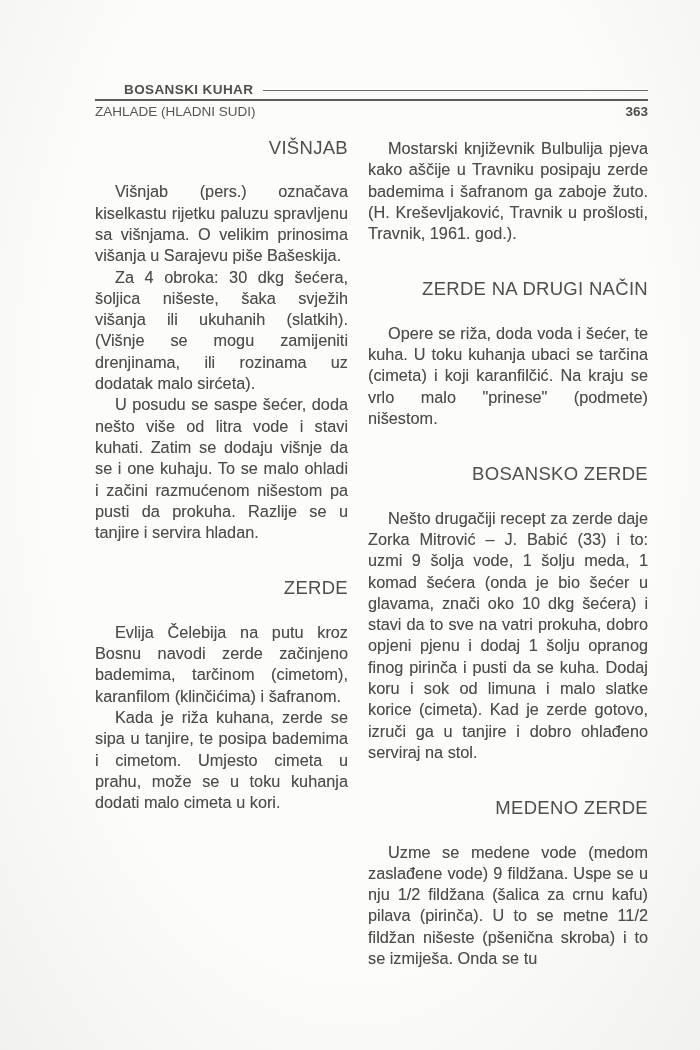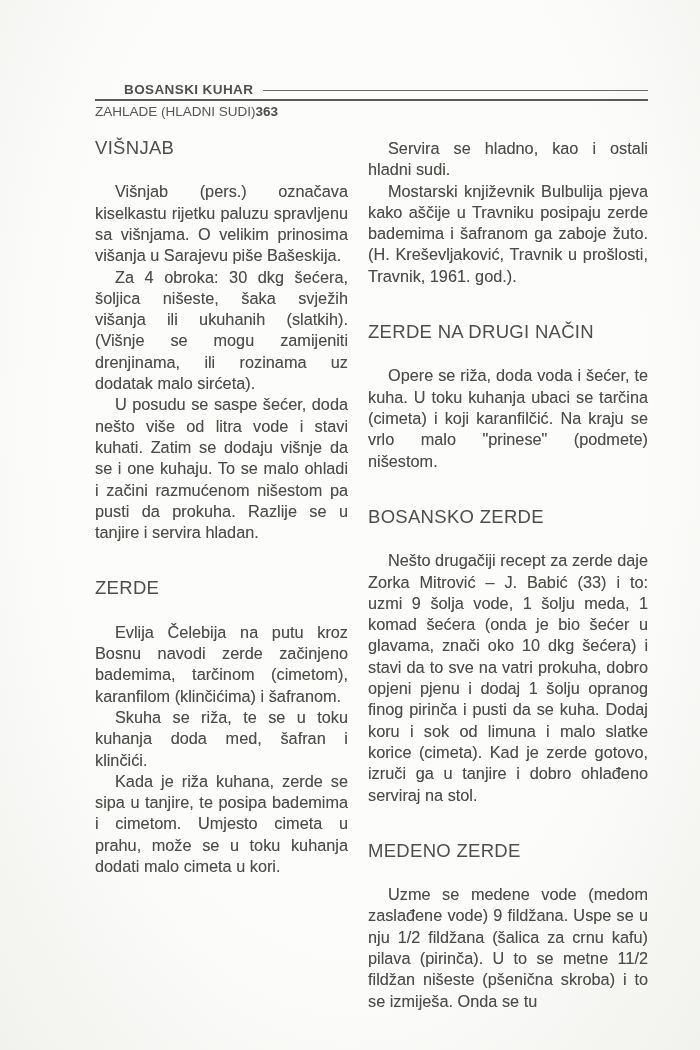--- a/index.html
+++ b/index.html
@@ -35,40 +35,41 @@
     padding-left: 29px;
   }
   .hdr-rule {
     flex: 1;
     border-bottom: 1.5px solid #6a6a68;
     margin-left: 10px;
     transform: translateY(-3px);
   }
   .hdr-row2 {
     display: flex;
+    justify-content: space-between;
     align-items: baseline;
     padding-top: 3px;
     font-size: 13.5px;
     color: #555553;
   }
   .page-number { font-weight: 600; color: #4c4c4a; }
   
   .columns {
     display: flex;
     gap: 20px;
     margin-top: 19px;
   }
   .col { font-size: 16.3px; line-height: 21.3px; text-align: justify; }
   .col-left  { width: 253px; flex: none; }
   .col-right { width: 280px; flex: none; }
   h2.sec {
     font-size: 18.5px;
     font-weight: 400;
     letter-spacing: 0.3px;
-    text-align: left;
+    text-align: right;
     color: #4e4e4c;
     margin: 35px 0 23px 0;
     line-height: 1.1;
   }
   h2.sec.first { margin-top: 0; }
   p.para {
     text-indent: 20px;
     color: #4c4c4a;
     text-shadow: 0 0 0.5px rgba(90,90,88,0.45);
   }
@@ -91,26 +92,24 @@
 
   <main class="columns">
 
     <section class="col col-left">
       <h2 class="sec first">VIŠNJAB</h2>
       <p class="para">Višnjab (pers.) označava kiselkastu rijetku paluzu spravljenu sa višnjama. O velikim prinosima višanja u Sarajevu piše Bašeskija.</p>
       <p class="para">Za 4 obroka: 30 dkg šećera, šoljica nišeste, šaka svježih višanja ili ukuhanih (slatkih). (Višnje se mogu zamijeniti drenjinama, ili rozinama uz dodatak malo sirćeta).</p>
       <p class="para">U posudu se saspe šećer, doda nešto više od litra vode i stavi kuhati. Zatim se dodaju višnje da se i one kuhaju. To se malo ohladi i začini razmućenom nišestom pa pusti da prokuha. Razlije se u tanjire i servira hladan.</p>
       <h2 class="sec">ZERDE</h2>
       <p class="para">Evlija Čelebija na putu kroz Bosnu navodi zerde začinjeno bademima, tarčinom (cimetom), karanfilom (klinčićima) i šafranom.</p>
-      <p class="para">Skuha se riža, te se u toku kuhanja doda med, šafran i klinčići.</p>
       <p class="para">Kada je riža kuhana, zerde se sipa u tanjire, te posipa bademima i cimetom. Umjesto cimeta u prahu, može se u toku kuhanja dodati malo cimeta u kori.</p>
     </section>
 
     <section class="col col-right">
-      <p class="para">Servira se hladno, kao i ostali hladni sudi.</p>
       <p class="para">Mostarski književnik Bulbulija pjeva kako aščije u Travniku posipaju zerde bademima i šafranom ga zaboje žuto. (H. Kreševljaković, Travnik u prošlosti, Travnik, 1961. god.).</p>
       <h2 class="sec">ZERDE NA DRUGI NAČIN</h2>
       <p class="para">Opere se riža, doda voda i šećer, te kuha. U toku kuhanja ubaci se tarčina (cimeta) i koji karanfilčić. Na kraju se vrlo malo "prinese" (podmete) nišestom.</p>
       <h2 class="sec">BOSANSKO ZERDE</h2>
       <p class="para">Nešto drugačiji recept za zerde daje Zorka Mitrović – J. Babić (33) i to: uzmi 9 šolja vode, 1 šolju meda, 1 komad šećera (onda je bio šećer u glavama, znači oko 10 dkg šećera) i stavi da to sve na vatri prokuha, dobro opjeni pjenu i dodaj 1 šolju opranog finog pirinča i pusti da se kuha. Dodaj koru i sok od limuna i malo slatke korice (cimeta). Kad je zerde gotovo, izruči ga u tanjire i dobro ohlađeno serviraj na stol.</p>
       <h2 class="sec">MEDENO ZERDE</h2>
       <p class="para">Uzme se medene vode (medom zaslađene vode) 9 fildžana. Uspe se u nju 1/2 fildžana (šalica za crnu kafu) pilava (pirinča). U to se metne 11/2 fildžan nišeste (pšenična skroba) i to se izmiješa. Onda se tu</p>
     </section>
 
   </main>

